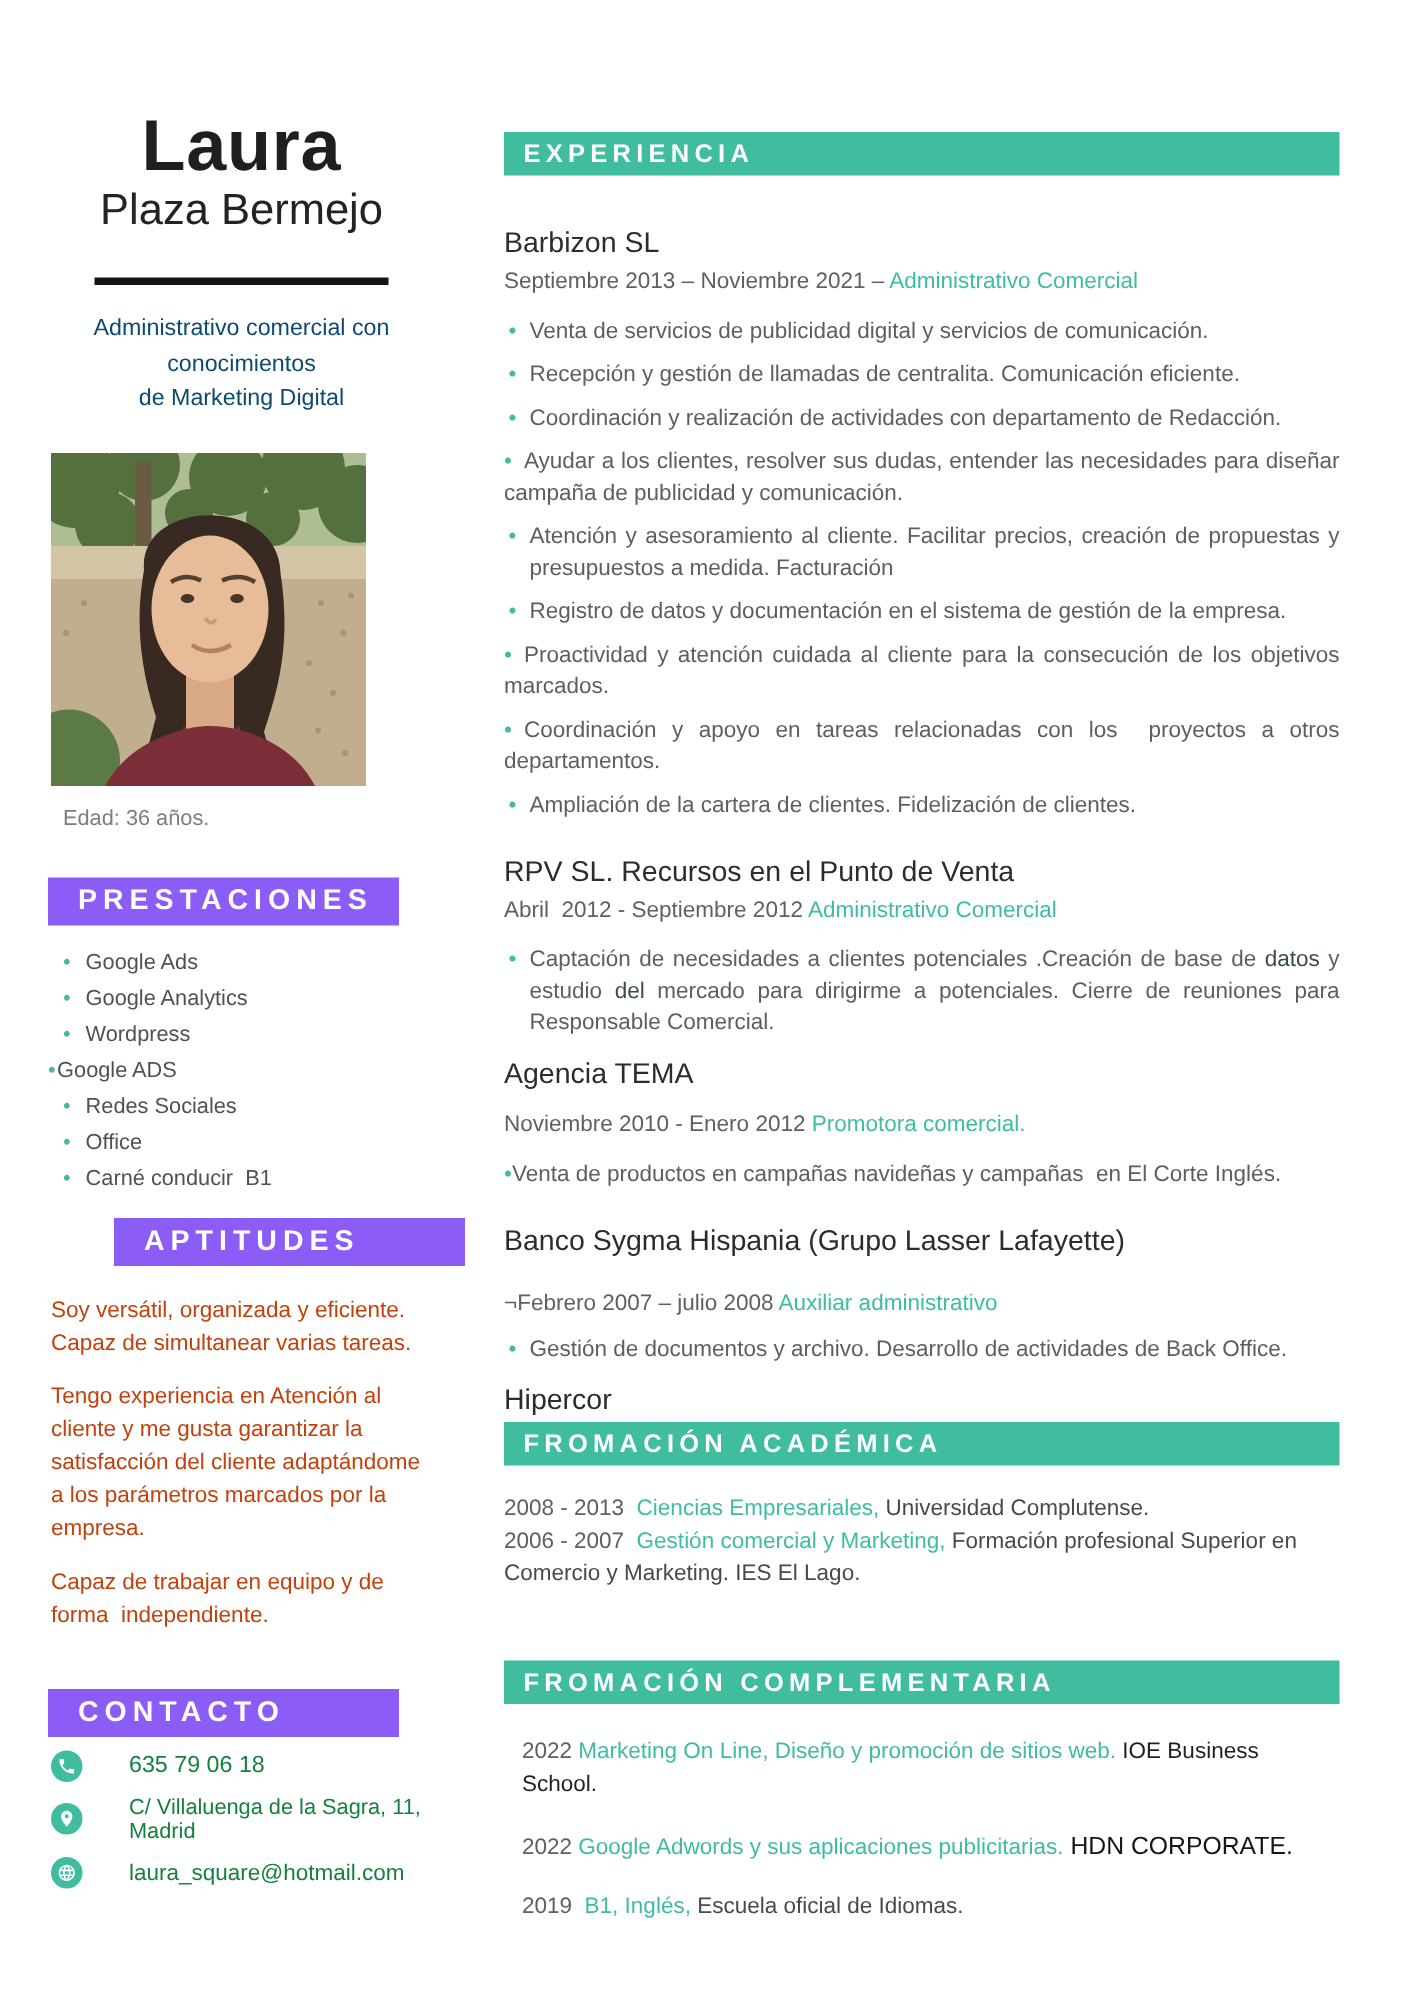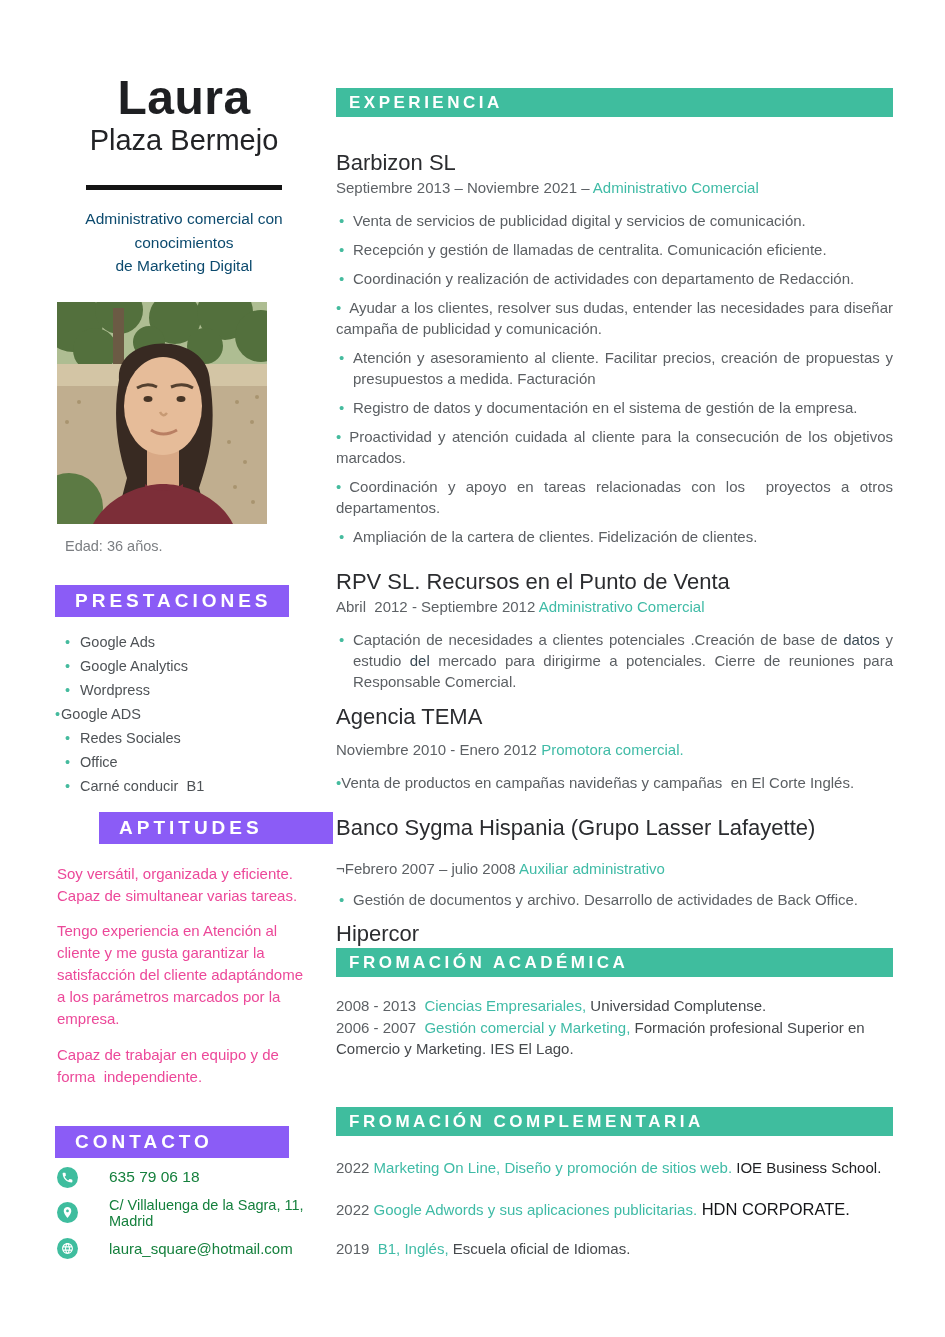--- a/index.html
+++ b/index.html
@@ -2,21 +2,21 @@
 <html><head>
 <meta charset="utf-8">
 <style>
   html,body{margin:0;padding:0;}
   body{
     width:945px;height:1337px;position:relative;background:#ffffff;
     font-family:"Liberation Sans", sans-serif;color:#5b5f63;
     -webkit-font-smoothing:antialiased;overflow:hidden;
   }
   
-  .sidebar{position:absolute;left:55px;top:74px;width:258px;}
+  .sidebar{position:absolute;left:32px;top:74px;width:258px;}
   .main{position:absolute;left:336px;top:88px;width:557px;}
 
   
   .name-first{font-size:48px;font-weight:700;color:#1e1f22;text-align:center;line-height:1;letter-spacing:.5px;}
   .name-last{font-size:29px;font-weight:500;color:#222326;text-align:center;margin-top:3px;line-height:1.05;}
   .divider{height:5px;background:#141414;width:196px;margin:30px auto 0;}
   .tagline{margin-top:17px;color:#0c4a6e;font-size:15.5px;text-align:center;line-height:1.5;}
   .photo-wrap{margin-top:25px;margin-left:2px;width:210px;height:222px;overflow:hidden;background:#cfc4a6;}
   .photo-caption{margin-top:14px;margin-left:10px;font-size:14.5px;color:#7b7e82;}
   .side-header{
@@ -24,37 +24,37 @@
     letter-spacing:4px;width:214px;padding:5px 0 5px 20px;box-sizing:content-box;
   }
   .mt-skills{margin-top:31px;}
   .mt-apt{margin-top:14px;margin-left:44px;}
   .mt-contact{margin-top:38px;}
   ul.skills{list-style:none;margin:13px 0 0 0;padding:0;}
   ul.skills li{font-size:14.5px;color:#4e5256;line-height:24px;padding-left:10px;position:relative;white-space:pre-wrap;}
   ul.skills li .dot{color:#45bb9e;margin-right:10px;}
   ul.skills li.glued{padding-left:0;}
   ul.skills li.glued .dot{margin-right:1px;}
-  .apt p{font-size:15px;color:#ec4899;line-height:1.47;margin:13px 0 0 2px;white-space:pre-wrap;}
+  .apt p{font-size:15px;color:#c2410c;line-height:1.47;margin:13px 0 0 2px;white-space:pre-wrap;}
   .apt p:first-child{margin-top:19px;}
   .contact-row{display:flex;align-items:center;gap:11px;margin-top:9px;margin-left:2px;}
   .contact-row:first-of-type{margin-top:14px;}
   .cicon{width:21px;height:21px;border-radius:50%;background:#3fbd9e;flex:0 0 21px;
          display:flex;align-items:center;justify-content:center;}
   .cicon svg{width:13px;height:13px;fill:#ffffff;}
   .cval{font-size:14.5px;color:#15803d;margin-left:20px;}
   .cval.phone{font-size:15.5px;}
   .cval.mail{font-size:15px;}
 
   
   .banner{
     background:#3fbd9e;color:#fff;font-weight:700;font-size:17px;letter-spacing:3.5px;
     height:29px;line-height:29px;padding-left:13px;box-sizing:border-box;width:100%;
   }
-  .job-title{font-size:22px;font-weight:400;color:#2b2c2f;margin:0;line-height:22px;}
+  .job-title{font-size:19px;font-weight:400;color:#2b2c2f;margin:0;line-height:22px;}
   .dateline{margin:3px 0 0 0;font-size:15px;line-height:21px;}
   .date{color:#5d6165;white-space:pre-wrap;}
   .role{color:#3fbba6;}
   ul.bullets{list-style:none;margin:12px 0 0 0;padding:0;}
   ul.bullets li{
     font-size:15px;color:#5b5f63;line-height:21px;margin-bottom:8px;
     position:relative;padding-left:17px;white-space:pre-wrap;
   }
   ul.bullets li .dot{position:absolute;left:3px;color:#45bb9e;}
   ul.bullets li.nohang{padding-left:0;}
@@ -72,21 +72,21 @@
   .mt-job5{margin-top:5px;}
   .job5 .dateline{margin-top:4px;}
   .mt-job6{margin-top:13px;}
   .mt-acad-banner{margin-top:3px;}
   .edu{margin:0;font-size:15px;line-height:21.5px;}
   .edu-block{margin-top:18px;}
   .yr{color:#5d6165;white-space:pre-wrap;}
   .lnk{color:#3fbba6;white-space:pre-wrap;}
   .rest{color:#46494d;white-space:pre-wrap;}
   .mt-comp-banner{margin-top:47px;}
-  .comp{margin:0;font-size:15px;line-height:22px;}
+  .comp{margin:12px;font-size:15px;line-height:22px;}
   .comp1{margin-top:21px;}
   .comp2{margin-top:19px;}
   .comp3{margin-top:17px;}
   .rest.dark{color:#1f2023;}
   .rest.bigdark{color:#141518;font-size:16.5px;}
 </style>
 </head>
 <body>
 
 <aside class="sidebar">

